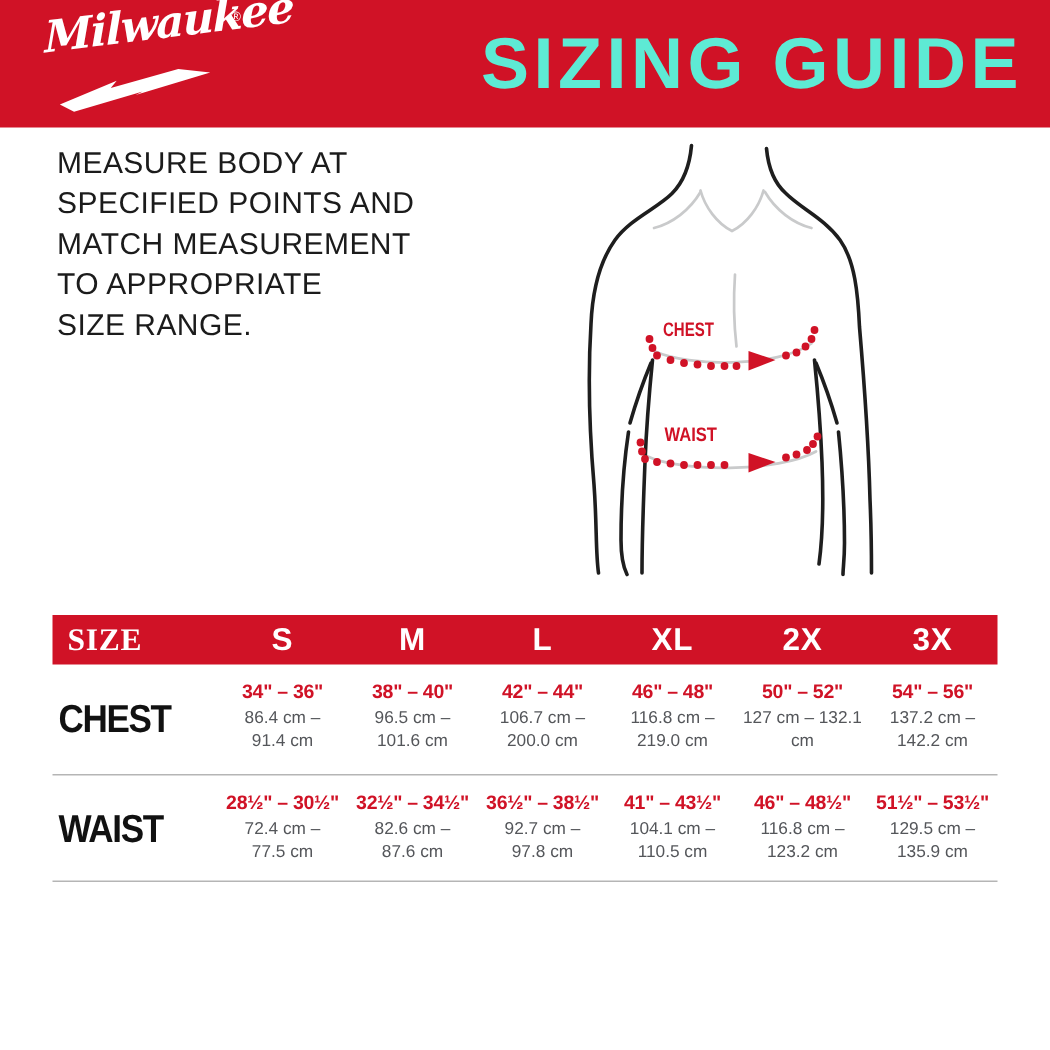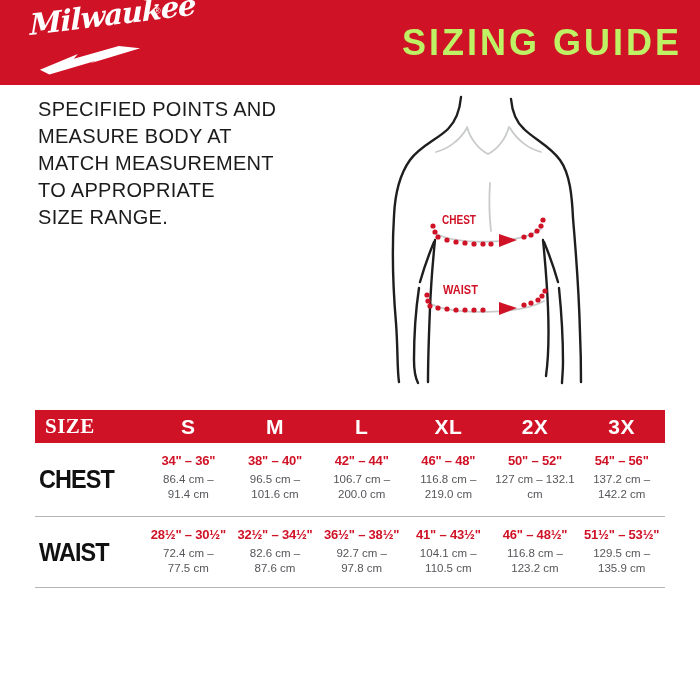--- a/index.html
+++ b/index.html
@@ -5,21 +5,21 @@
   html,body{margin:0;padding:0;}
   body{width:700px;height:700px;background:#ffffff;font-family:"Liberation Sans",sans-serif;position:relative;overflow:hidden;}
   .page{position:absolute;inset:0;width:700px;height:700px;background:#fff;}
 
   
   .banner{position:absolute;left:0;top:0;width:700px;height:85px;background:#d01226;}
   .logo{position:absolute;left:26px;top:4px;width:160px;height:78px;color:#fff;}
   .logo-script{position:absolute;left:4px;top:4px;font-family:"DejaVu Serif",serif;font-style:italic;font-weight:bold;font-size:29px;letter-spacing:-1px;transform:rotate(-7deg) skewX(-6deg);transform-origin:left bottom;white-space:nowrap;}
   .logo-reg{position:absolute;left:128px;top:2px;font-size:9px;}
   .logo-bolt{position:absolute;left:0px;top:42px;width:132px;height:30px;}
-  .banner-title{position:absolute;right:18px;top:50%;transform:translateY(-50%);margin:0;color:#bef264;font-size:36px;font-weight:bold;letter-spacing:3px;white-space:nowrap;}
+  .banner-title{position:absolute;right:18px;top:50%;transform:translateY(-50%);margin:0;color:#5eead4;font-size:48px;font-weight:bold;letter-spacing:3px;white-space:nowrap;}
 
   
   .intro{position:absolute;left:38px;top:96px;width:320px;color:#1b1b1b;font-size:20px;line-height:27px;letter-spacing:0.3px;}
 
   
   .diagram{position:absolute;left:380px;top:88px;width:320px;height:322px;margin:0;}
   .diagram svg{display:block;}
   .measure-label{font-family:"Liberation Sans",sans-serif;font-weight:bold;font-size:13px;fill:#d01226;}
 
   
@@ -46,22 +46,22 @@
       <span class="logo-script">Milwaukee</span>
       <span class="logo-reg">®</span>
       <svg class="logo-bolt" viewBox="0 0 132 38">
         <polygon fill="#ffffff" points="0,30 48,10 43,16 100,0 127,3 64,22 70,19 12,36"></polygon>
       </svg>
     </div>
     <h1 class="banner-title">SIZING GUIDE</h1>
   </header>
 
   <section class="intro">
+    <div>MEASURE BODY AT</div>
     <div>SPECIFIED POINTS AND</div>
-    <div>MEASURE BODY AT</div>
     <div>MATCH MEASUREMENT</div>
     <div>TO APPROPRIATE</div>
     <div>SIZE RANGE.</div>
   </section>
 
   <figure class="diagram">
     <svg width="320" height="322" viewBox="0 0 320 322">
 
       <g stroke="#c9cacb" stroke-width="1.8" fill="none" stroke-linecap="round">
         <path d="M 87 39 C 90 50, 98 61, 108 66 C 118 61, 126 50, 129 39"></path>

